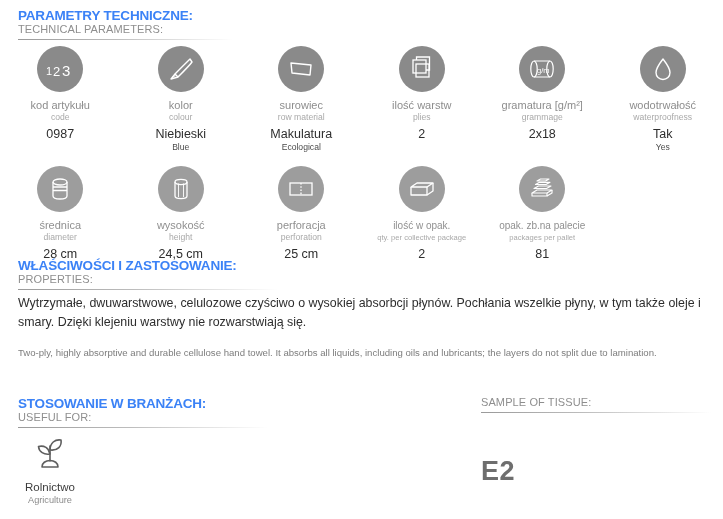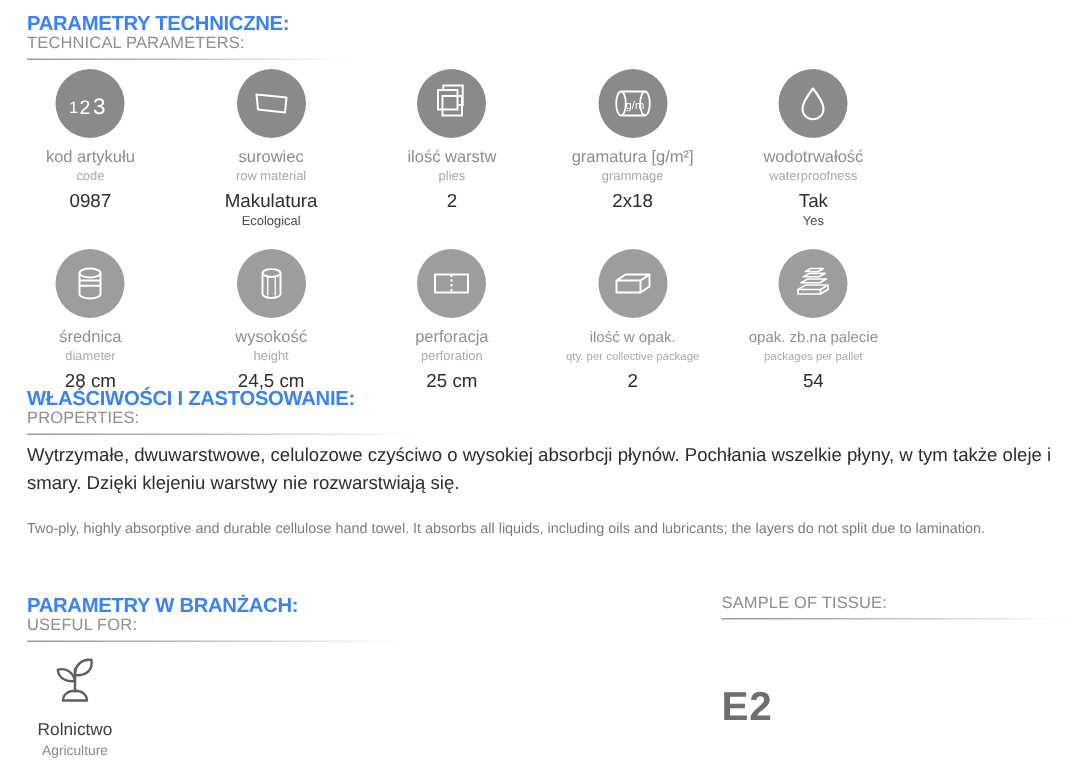--- a/index.html
+++ b/index.html
@@ -187,20 +187,33 @@
           <text x="8" y="17" font-family="Liberation Sans, sans-serif" font-size="13" fill="#ffffff">2</text>
           <text x="17" y="17" font-family="Liberation Sans, sans-serif" font-size="15" fill="#ffffff">3</text>
         </svg>
       </div>
       <div class="p-lab">kod artykułu</div>
       <div class="p-sub">code</div>
       <div class="p-val">0987</div>
       <div class="p-val2"></div>
     </div>
 
+    <div class="pcell">
+      <div class="disc">
+        <svg width="30" height="30" viewBox="0 0 30 30" fill="none" stroke="#ffffff" stroke-width="1.4">
+          <path d="M24 5 C21 8 13 16 9 20 L12 23 C16 19 24 11 26 8 Z" stroke-linejoin="round"></path>
+          <path d="M9 20 L5 25 L12 23" stroke-linejoin="round"></path>
+          <path d="M6.5 22.5 L9.5 21.8" stroke-width="1"></path>
+        </svg>
+      </div>
+      <div class="p-lab">kolor</div>
+      <div class="p-sub">colour</div>
+      <div class="p-val">Niebieski</div>
+      <div class="p-val2">Blue</div>
+    </div>
 
     <div class="pcell">
       <div class="disc">
         <svg width="30" height="30" viewBox="0 0 30 30" fill="none" stroke="#ffffff" stroke-width="1.4">
           <path d="M5 9 L25 11 L24 21 L6 19 Z" stroke-linejoin="round"></path>
         </svg>
       </div>
       <div class="p-lab">surowiec</div>
       <div class="p-sub">row material</div>
       <div class="p-val">Makulatura</div>
@@ -316,40 +329,40 @@
           <path d="M6 17 L11 14 L26 14 L21 17 Z" stroke-linejoin="round"></path>
           <path d="M6 17 V20 L21 20 V17" stroke-linejoin="round"></path>
           <path d="M21 20 L26 17 V14" stroke-linejoin="round"></path>
           <path d="M8 12.5 L12.5 10 L25 10 L20.5 12.5 Z" stroke-linejoin="round"></path>
           <path d="M9.5 8.5 L13.5 6.3 L24 6.3 L20 8.5 Z" stroke-linejoin="round"></path>
           <path d="M11 5 L14.5 3 L23 3 L19.5 5 Z" stroke-linejoin="round"></path>
         </svg>
       </div>
       <div class="p-lab">opak. zb.na palecie</div>
       <div class="p-sub">packages per pallet</div>
-      <div class="p-val">54</div>
+      <div class="p-val">81</div>
       <div class="p-val2"></div>
     </div>
 
   </div>
 </div>
 
 <div class="section" id="sec-properties" style="left:18px; top:258px; width:260px;">
   <div class="sec-title">WŁAŚCIWOŚCI I ZASTOSOWANIE:</div>
   <div class="sec-sub">PROPERTIES:</div>
   <div class="sec-rule"></div>
 </div>
 
 <div id="props-body">
   <div class="body-pl">Wytrzymałe, dwuwarstwowe, celulozowe czyściwo o wysokiej absorbcji płynów. Pochłania wszelkie płyny, w tym także oleje i smary. Dzięki klejeniu warstwy nie rozwarstwiają się.</div>
   <div class="body-en">Two-ply, highly absorptive and durable cellulose hand towel. It absorbs all liquids, including oils and lubricants; the layers do not split due to lamination.</div>
 </div>
 
 <div class="section" id="sec-branches" style="left:18px; top:396px; width:250px;">
-  <div class="sec-title">PARAMETRY W BRANŻACH:</div>
+  <div class="sec-title">STOSOWANIE W BRANŻACH:</div>
   <div class="sec-sub">USEFUL FOR:</div>
   <div class="sec-rule"></div>
 </div>
 
 <div id="branch-icons">
 
 
   <div class="bcell">
     <div class="bicon">
       <svg width="42" height="38" viewBox="0 0 42 38" fill="none" stroke="#5f5f5f" stroke-width="1.6">

